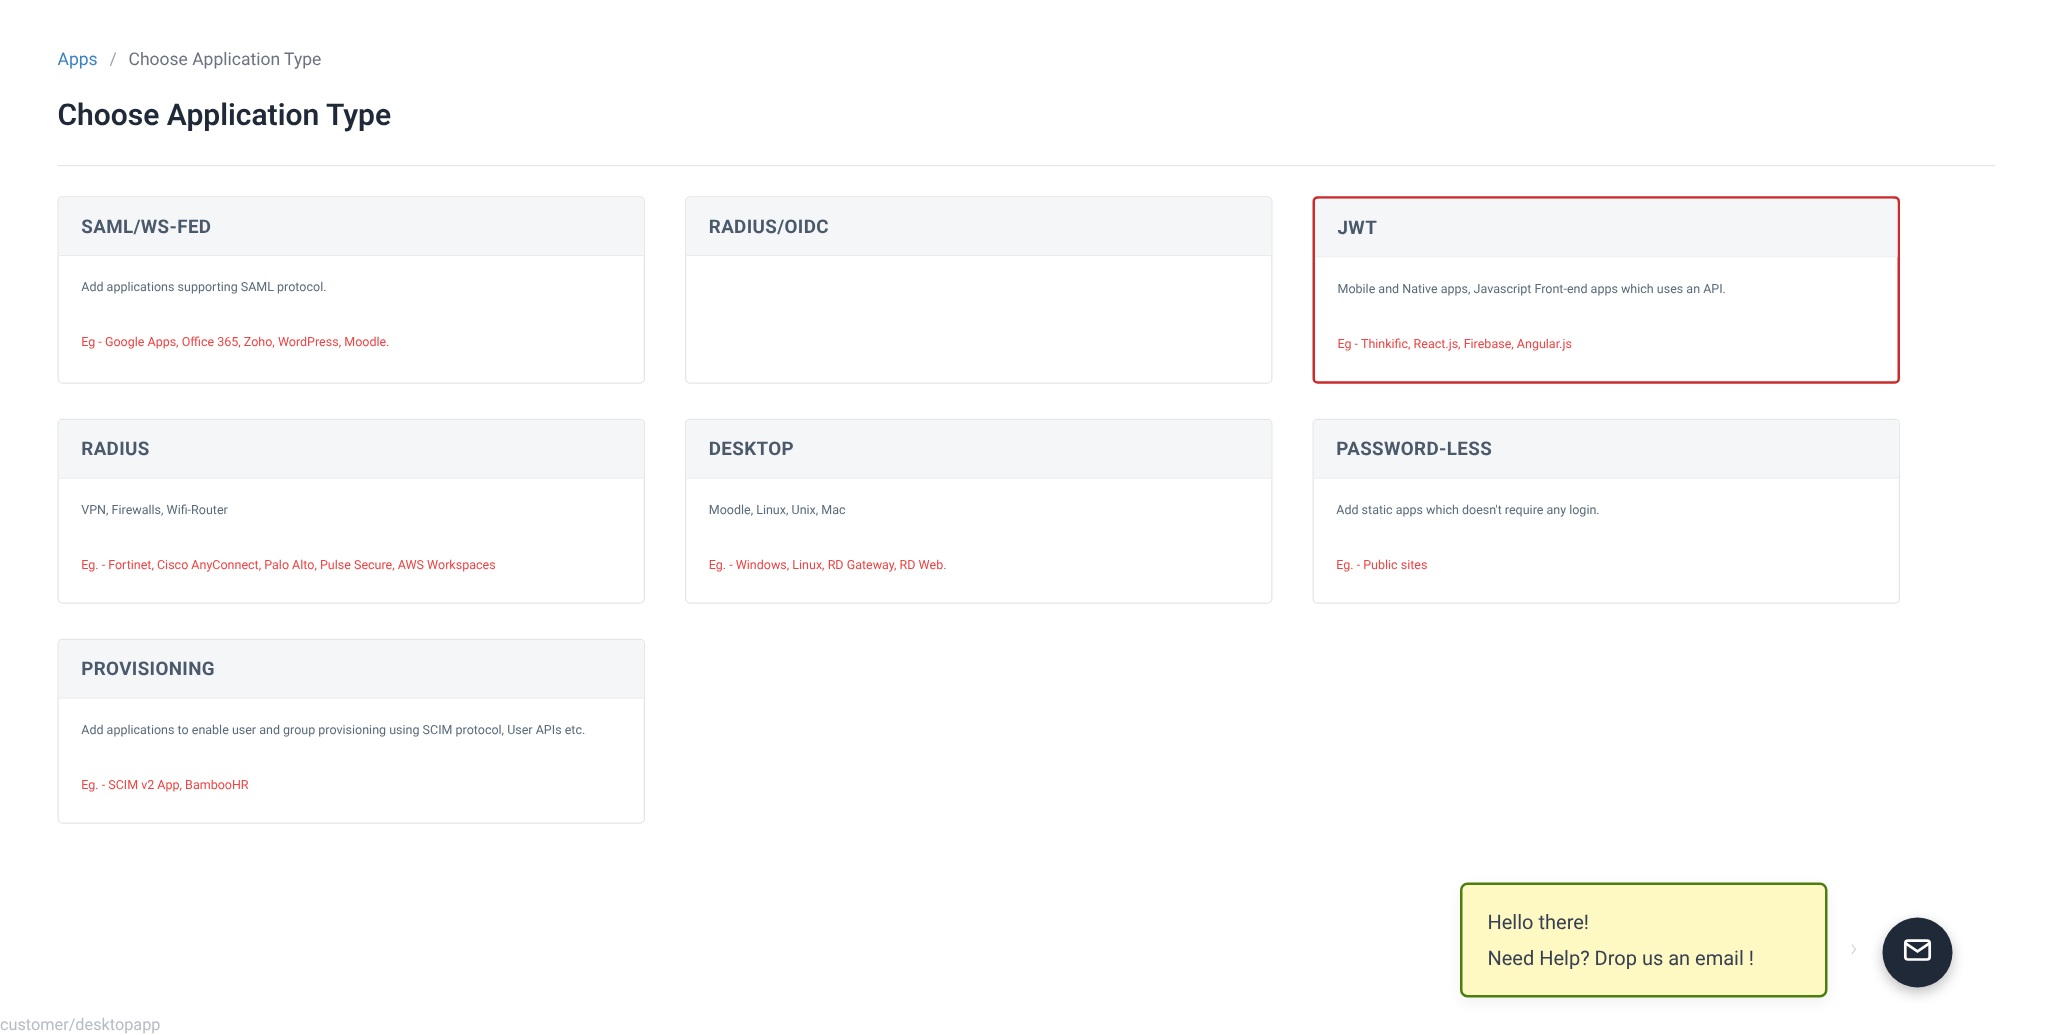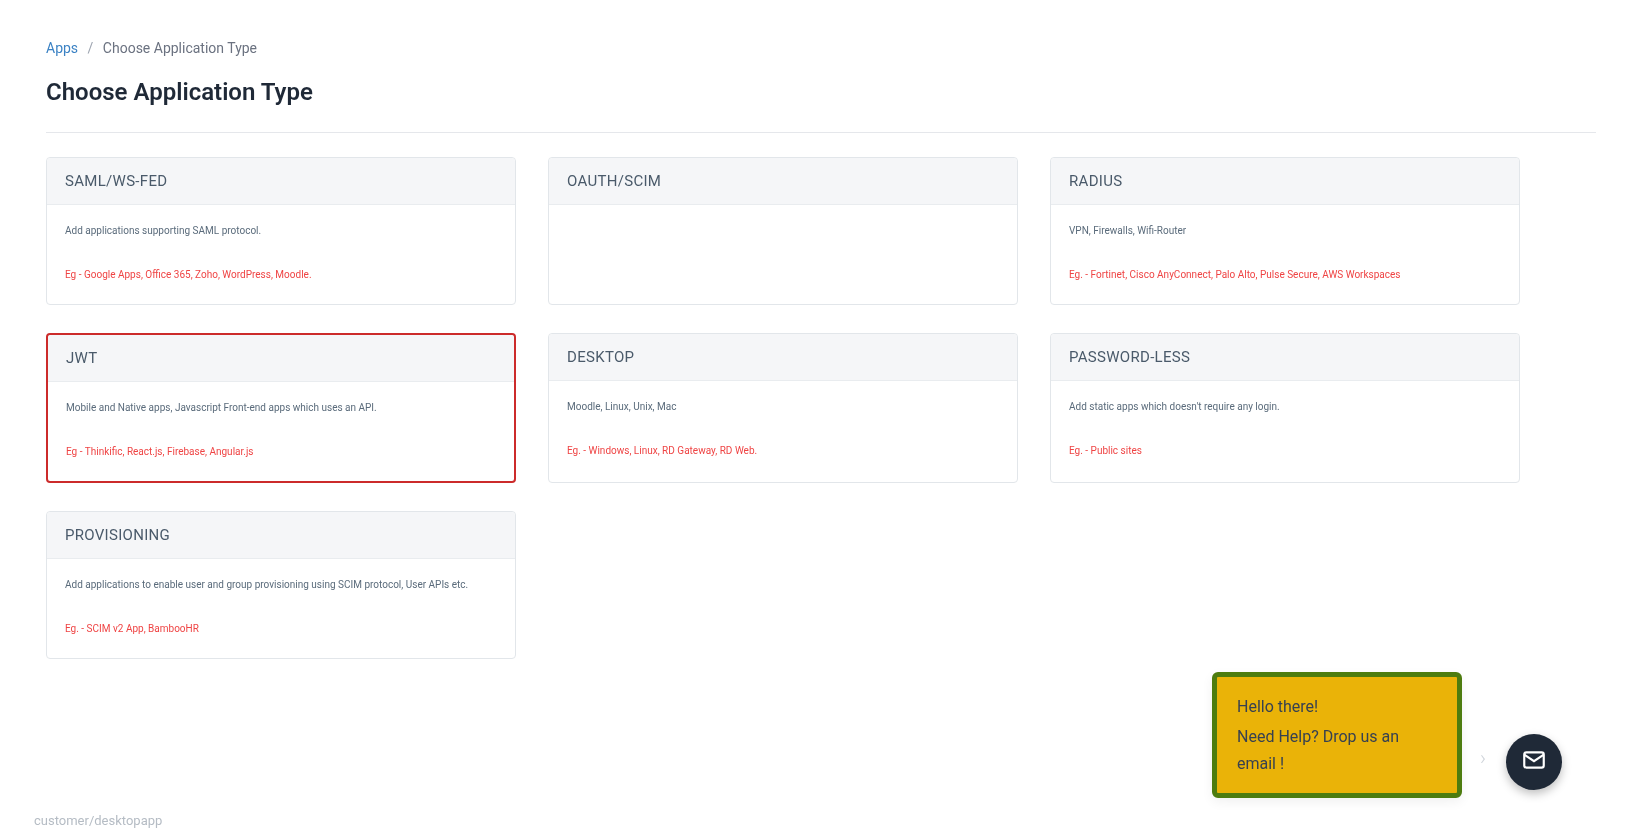--- a/index.html
+++ b/index.html
@@ -57,21 +57,21 @@
     border: 2px solid #cc2b2b;
   }
   .card-header {
     background: #f5f6f8;
     padding: 14px 18px;
     border-bottom: 1px solid #e9ecef;
     border-radius: 4px 4px 0 0;
   }
   .card-header .title {
     font-size: 15px;
-    font-weight: 400;
+    font-weight: 700;
     color: #4a5a6a;
     letter-spacing: 0.3px;
   }
   .card-body {
     padding: 18px 18px 22px 18px;
     font-size: 10px;
     color: #5a6b7b;
     line-height: 1.55;
     flex: 1;
   }
@@ -81,29 +81,29 @@
   .card-body .examples {
     color: #ef4444;
   }
   .card-body .examples.italic {
   }
   
   .chat-bubble {
     position: absolute;
     right: 180px;
     bottom: 30px;
-    background: #eab308;
-    border: 5px solid #4d7c0f;
+    background: #fef9c3;
+    border: 2px solid #4d7c0f;
     border-radius: 6px;
     padding: 16px 20px;
     box-shadow: 0 4px 12px rgba(0,0,0,0.06);
     font-size: 16px;
     color: #374151;
     line-height: 1.7;
-    width: 250px;
+    width: 294px;
   }
   .chat-bubble .line1 { margin-bottom: 2px; }
   .chat-fab {
     position: absolute;
     right: 80px;
     bottom: 38px;
     width: 56px;
     height: 56px;
     border-radius: 50%;
     background: #1f2937;
@@ -122,21 +122,20 @@
     color: #cfd4da;
     font-size: 20px;
     font-weight: 300;
   }
   .footer-hint {
     position: absolute;
     left: 0;
     bottom: 0;
     font-size: 13px;
     color: #b5bcc4;
-    margin-left: 34px;
   }
 </style>
 </head>
 <body>
 
 <div class="container">
   <div class="breadcrumb">
     <a href="#">Apps</a>
     <span class="sep">/</span>
     <span>Choose Application Type</span>
@@ -153,41 +152,41 @@
         <div class="title">SAML/WS-FED</div>
       </div>
       <div class="card-body">
         <div class="desc">Add applications supporting SAML protocol.</div>
         <div class="examples">Eg - Google Apps, Office 365, Zoho, WordPress, Moodle.</div>
       </div>
     </div>
 
     <div class="card">
       <div class="card-header">
-        <div class="title">OAUTH/SCIM</div>
+        <div class="title">RADIUS/OIDC</div>
+      </div>
+    </div>
+
+    <div class="card highlighted">
+      <div class="card-header">
+        <div class="title">JWT</div>
+      </div>
+      <div class="card-body">
+        <div class="desc">Mobile and Native apps, Javascript Front-end apps which uses an API.</div>
+        <div class="examples">Eg - Thinkific, React.js, Firebase, Angular.js</div>
       </div>
     </div>
 
     <div class="card">
       <div class="card-header">
         <div class="title">RADIUS</div>
       </div>
       <div class="card-body">
         <div class="desc">VPN, Firewalls, Wifi-Router</div>
         <div class="examples">Eg. - Fortinet, Cisco AnyConnect, Palo Alto, Pulse Secure, AWS Workspaces</div>
-      </div>
-    </div>
-
-    <div class="card highlighted">
-      <div class="card-header">
-        <div class="title">JWT</div>
-      </div>
-      <div class="card-body">
-        <div class="desc">Mobile and Native apps, Javascript Front-end apps which uses an API.</div>
-        <div class="examples">Eg - Thinkific, React.js, Firebase, Angular.js</div>
       </div>
     </div>
 
     <div class="card">
       <div class="card-header">
         <div class="title">DESKTOP</div>
       </div>
       <div class="card-body">
         <div class="desc">Moodle, Linux, Unix, Mac</div>
         <div class="examples">Eg. - Windows, Linux, RD Gateway, RD Web.</div>

